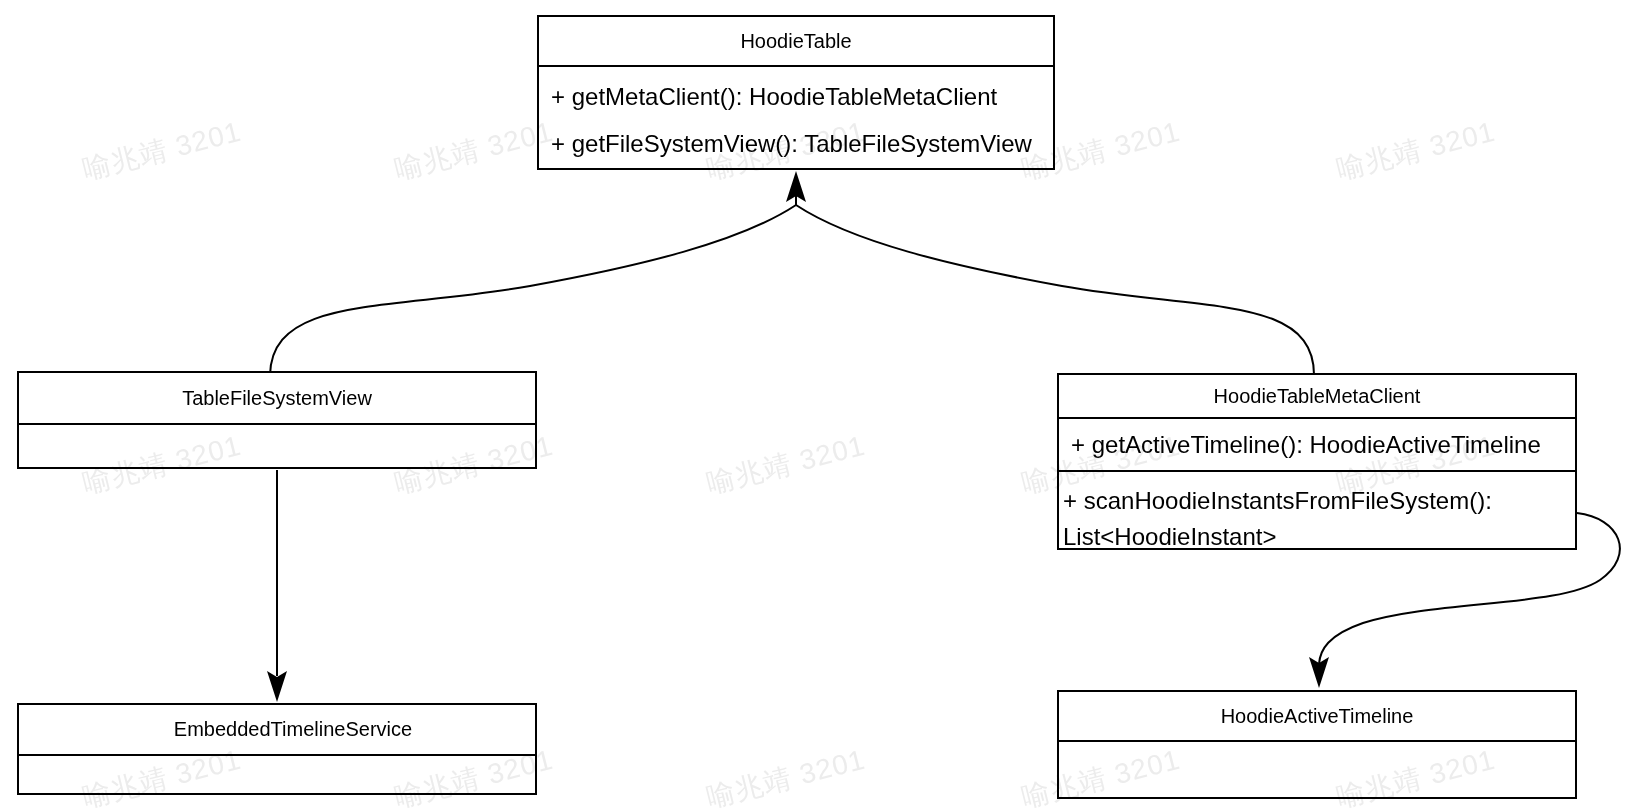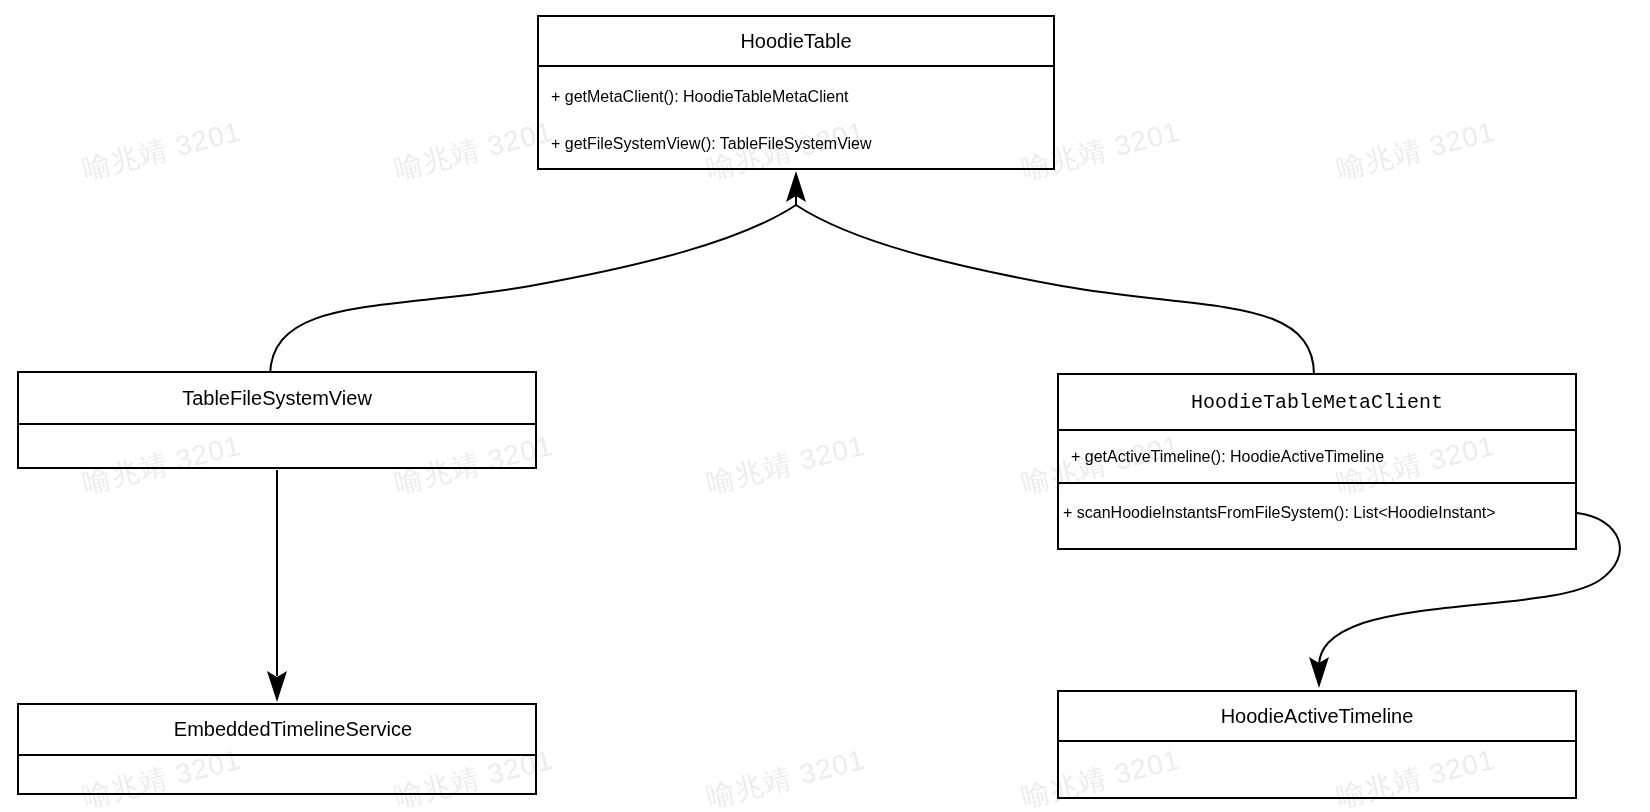--- a/index.html
+++ b/index.html
@@ -32,21 +32,21 @@
     border-bottom: 2px solid #000;
     display: flex;
     align-items: center;
     justify-content: center;
     font-size: 20px;
     flex: 0 0 auto;
   }
   .uml-section {
     box-sizing: border-box;
     flex: 0 0 auto;
-    font-size: 16px;
+    font-size: 24px;
   }
   .uml-section.with-sep { border-bottom: 2px solid #000; }
   .uml-section.fill { flex: 1 1 auto; }
   .uml-section p { margin: 0; padding: 0; line-height: 24px; }
   .uml-section.single-line {
     display: flex;
     align-items: center;
     padding-left: 12px;
   }
   .uml-section.wrap-lines {
@@ -97,21 +97,21 @@
       <p>+ getFileSystemView(): TableFileSystemView</p>
     </div>
   </div>
 
   <div class="uml-class" id="table-file-system-view" style="left:17px; top:371px; width:520px; height:98px;">
     <div class="uml-title" style="height:52px;">TableFileSystemView</div>
     <div class="uml-section fill"></div>
   </div>
 
   <div class="uml-class" id="hoodie-table-meta-client" style="left:1057px; top:373px; width:520px; height:177px;">
-    <div class="uml-title" style="height:56px;font-family:Liberation Mono, monospace;">HoodieTableMetaClient</div>
+    <div class="uml-title" style="height:44px;">HoodieTableMetaClient</div>
     <div class="uml-section with-sep single-line" style="height:53px;">+ getActiveTimeline(): HoodieActiveTimeline</div>
     <div class="uml-section fill wrap-lines">+ scanHoodieInstantsFromFileSystem(): List&lt;HoodieInstant&gt;</div>
   </div>
 
   <div class="uml-class" id="embedded-timeline-service" style="left:17px; top:703px; width:520px; height:92px;">
     <div class="uml-title" style="height:51px;padding-left:32px;">EmbeddedTimelineService</div>
     <div class="uml-section fill"></div>
   </div>
 
   <div class="uml-class" id="hoodie-active-timeline" style="left:1057px; top:690px; width:520px; height:109px;">

